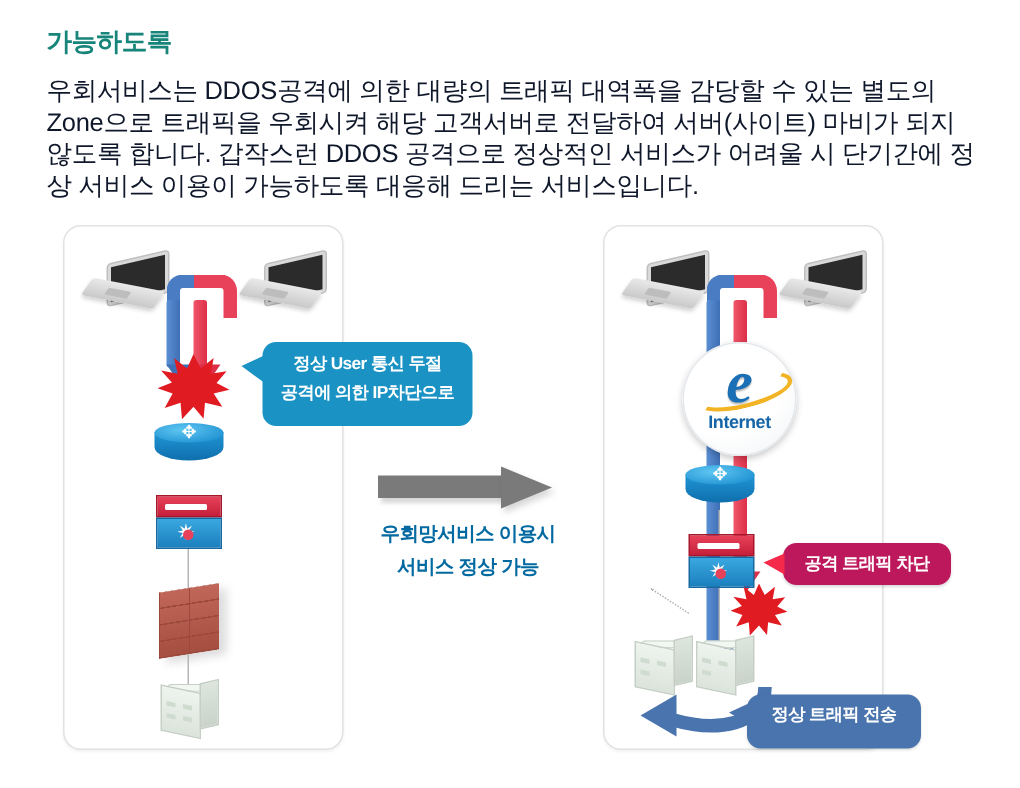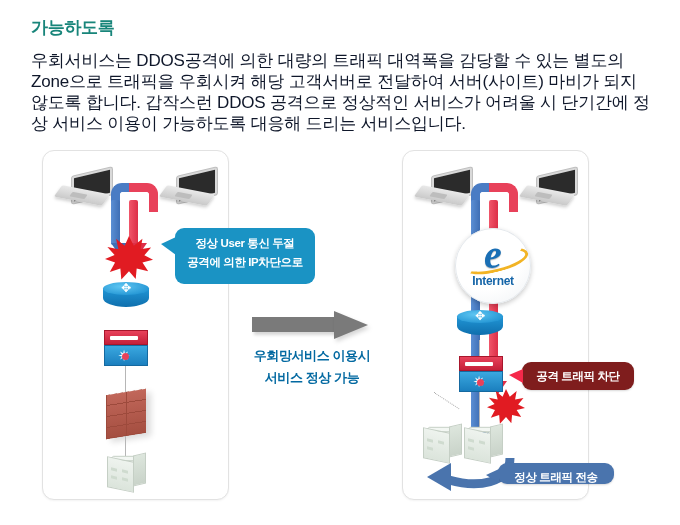--- a/index.html
+++ b/index.html
@@ -183,31 +183,31 @@
     background:#1a93c4;font-size:11.5px;line-height:19px;
     padding:6px 0 0 0;text-align:center;letter-spacing:-0.4px;z-index:8;
   }
   #callout-blocked .tail{
     position:absolute;left:-14px;top:9px;width:0;height:0;
     border-top:7px solid transparent;border-bottom:11px solid transparent;
     border-right:15px solid #1a93c4;
   }
   #callout-attack{
     left:522px;top:362px;width:112px;height:28px;
-    background:#7f1d1d;font-size:11.5px;line-height:28px;
+    background:#be185d;font-size:11.5px;line-height:28px;
     text-align:center;letter-spacing:-0.4px;z-index:8;
     box-shadow:0 1px 2px rgba(0,0,0,0.15);
   }
   #callout-attack .tail{
     position:absolute;left:-13px;top:7px;width:0;height:0;
     border-top:6px solid transparent;border-bottom:8px solid transparent;
     border-right:14px solid #f5294a;
   }
   #callout-normal{
-    left:498px;top:463px;width:116px;height:21px;
+    left:498px;top:463px;width:116px;height:36px;
     background:#4a74ad;font-size:11.5px;line-height:28px;
     text-align:center;letter-spacing:-0.4px;z-index:8;
     box-shadow:0 1px 2px rgba(0,0,0,0.15);
   }
   #callout-normal .tail{
     position:absolute;left:-12px;top:6px;width:0;height:0;
     border-top:6px solid transparent;border-bottom:8px solid transparent;
     border-right:13px solid #4a74ad;
   }
 

